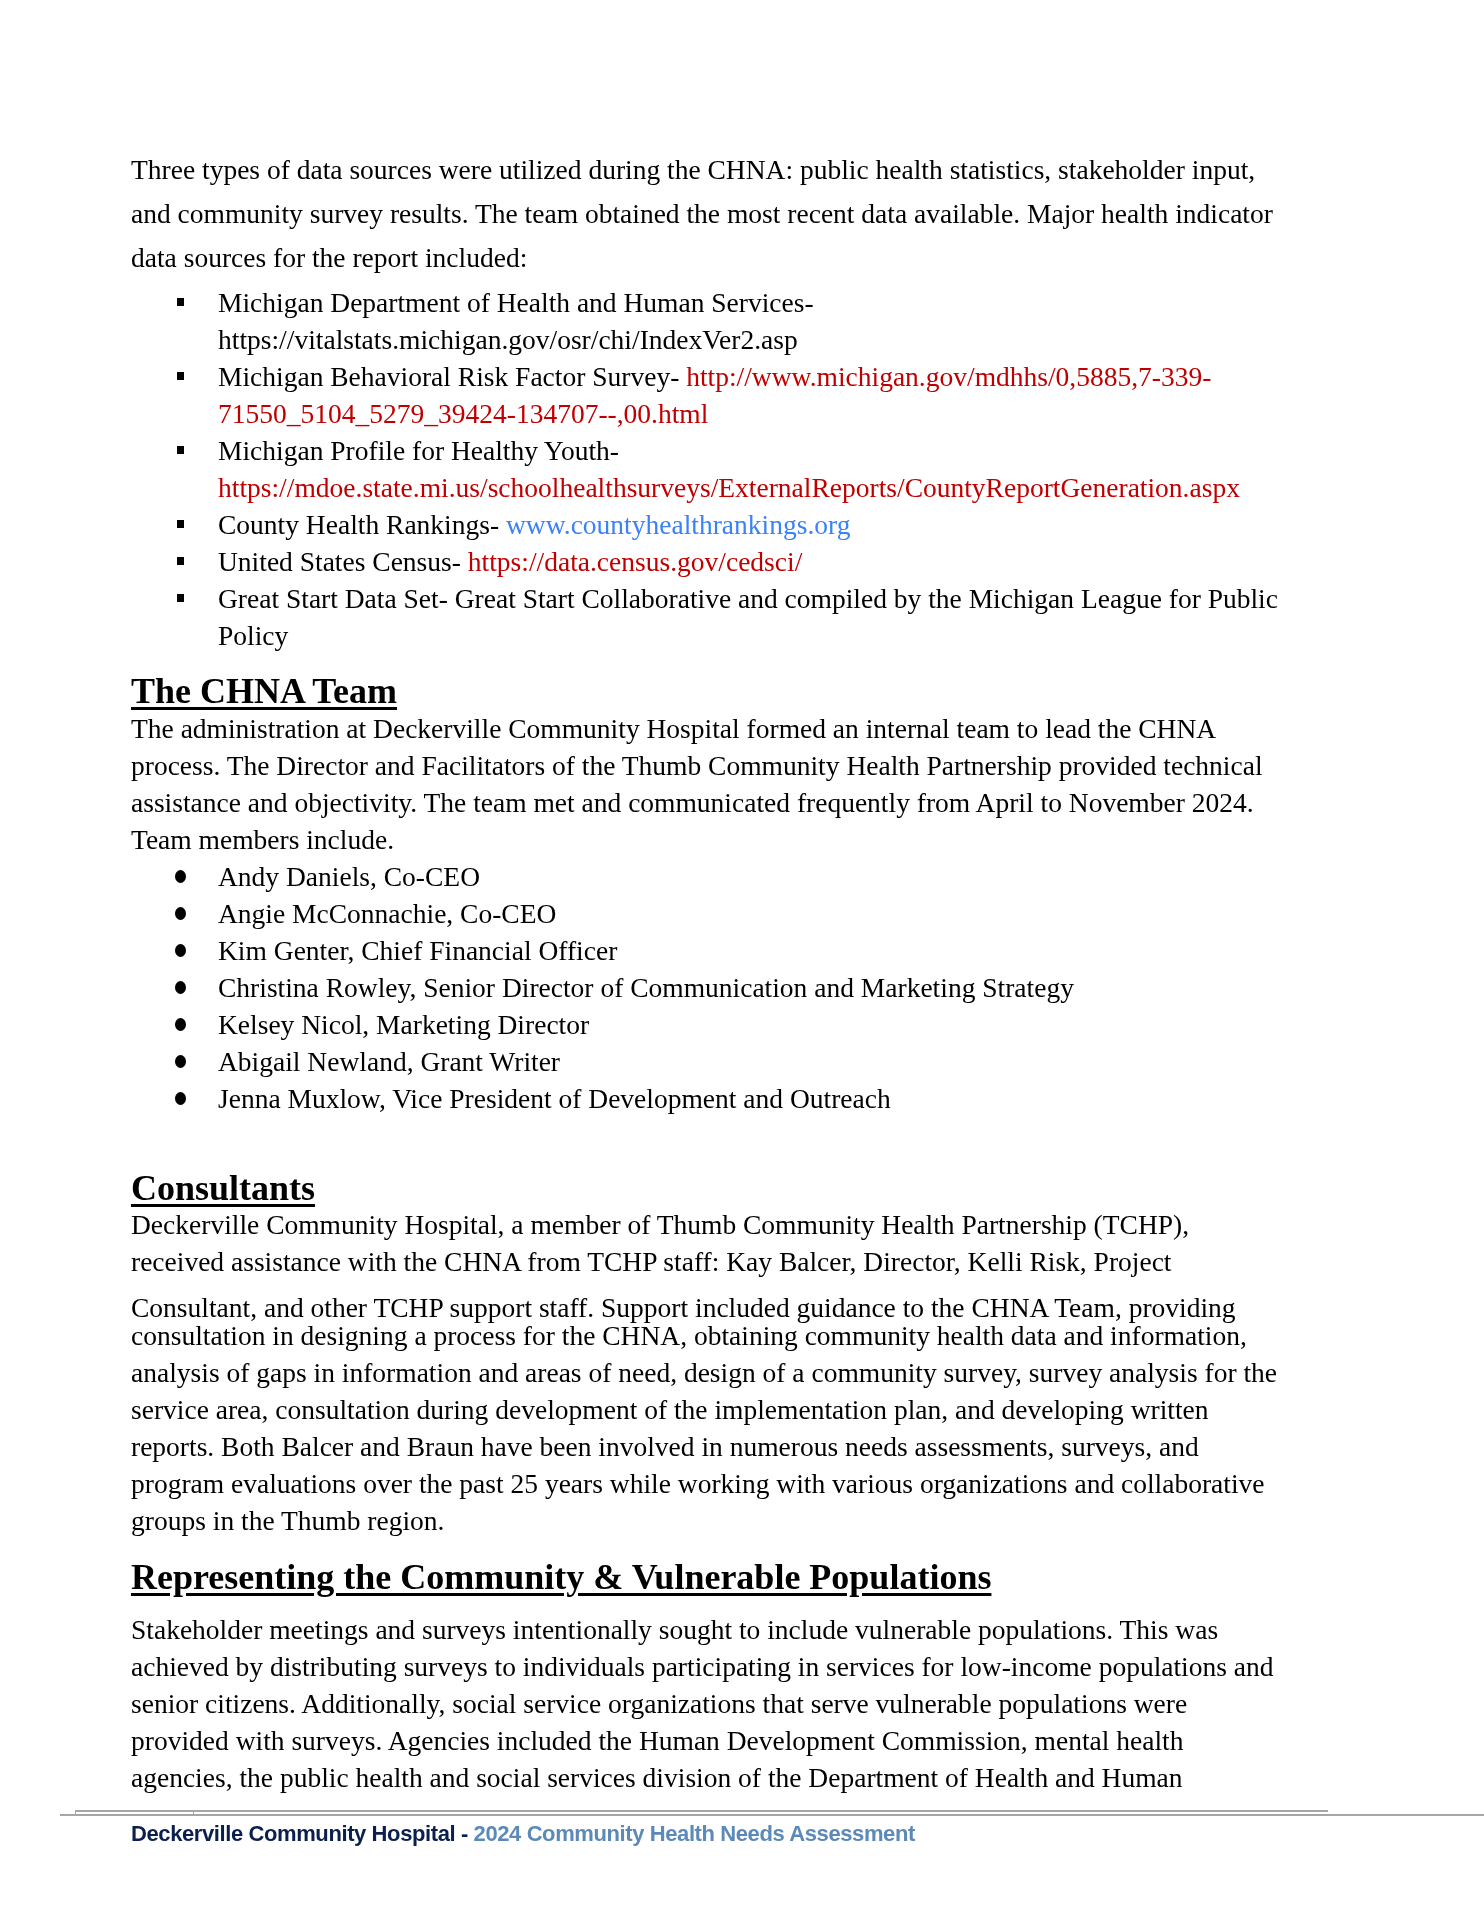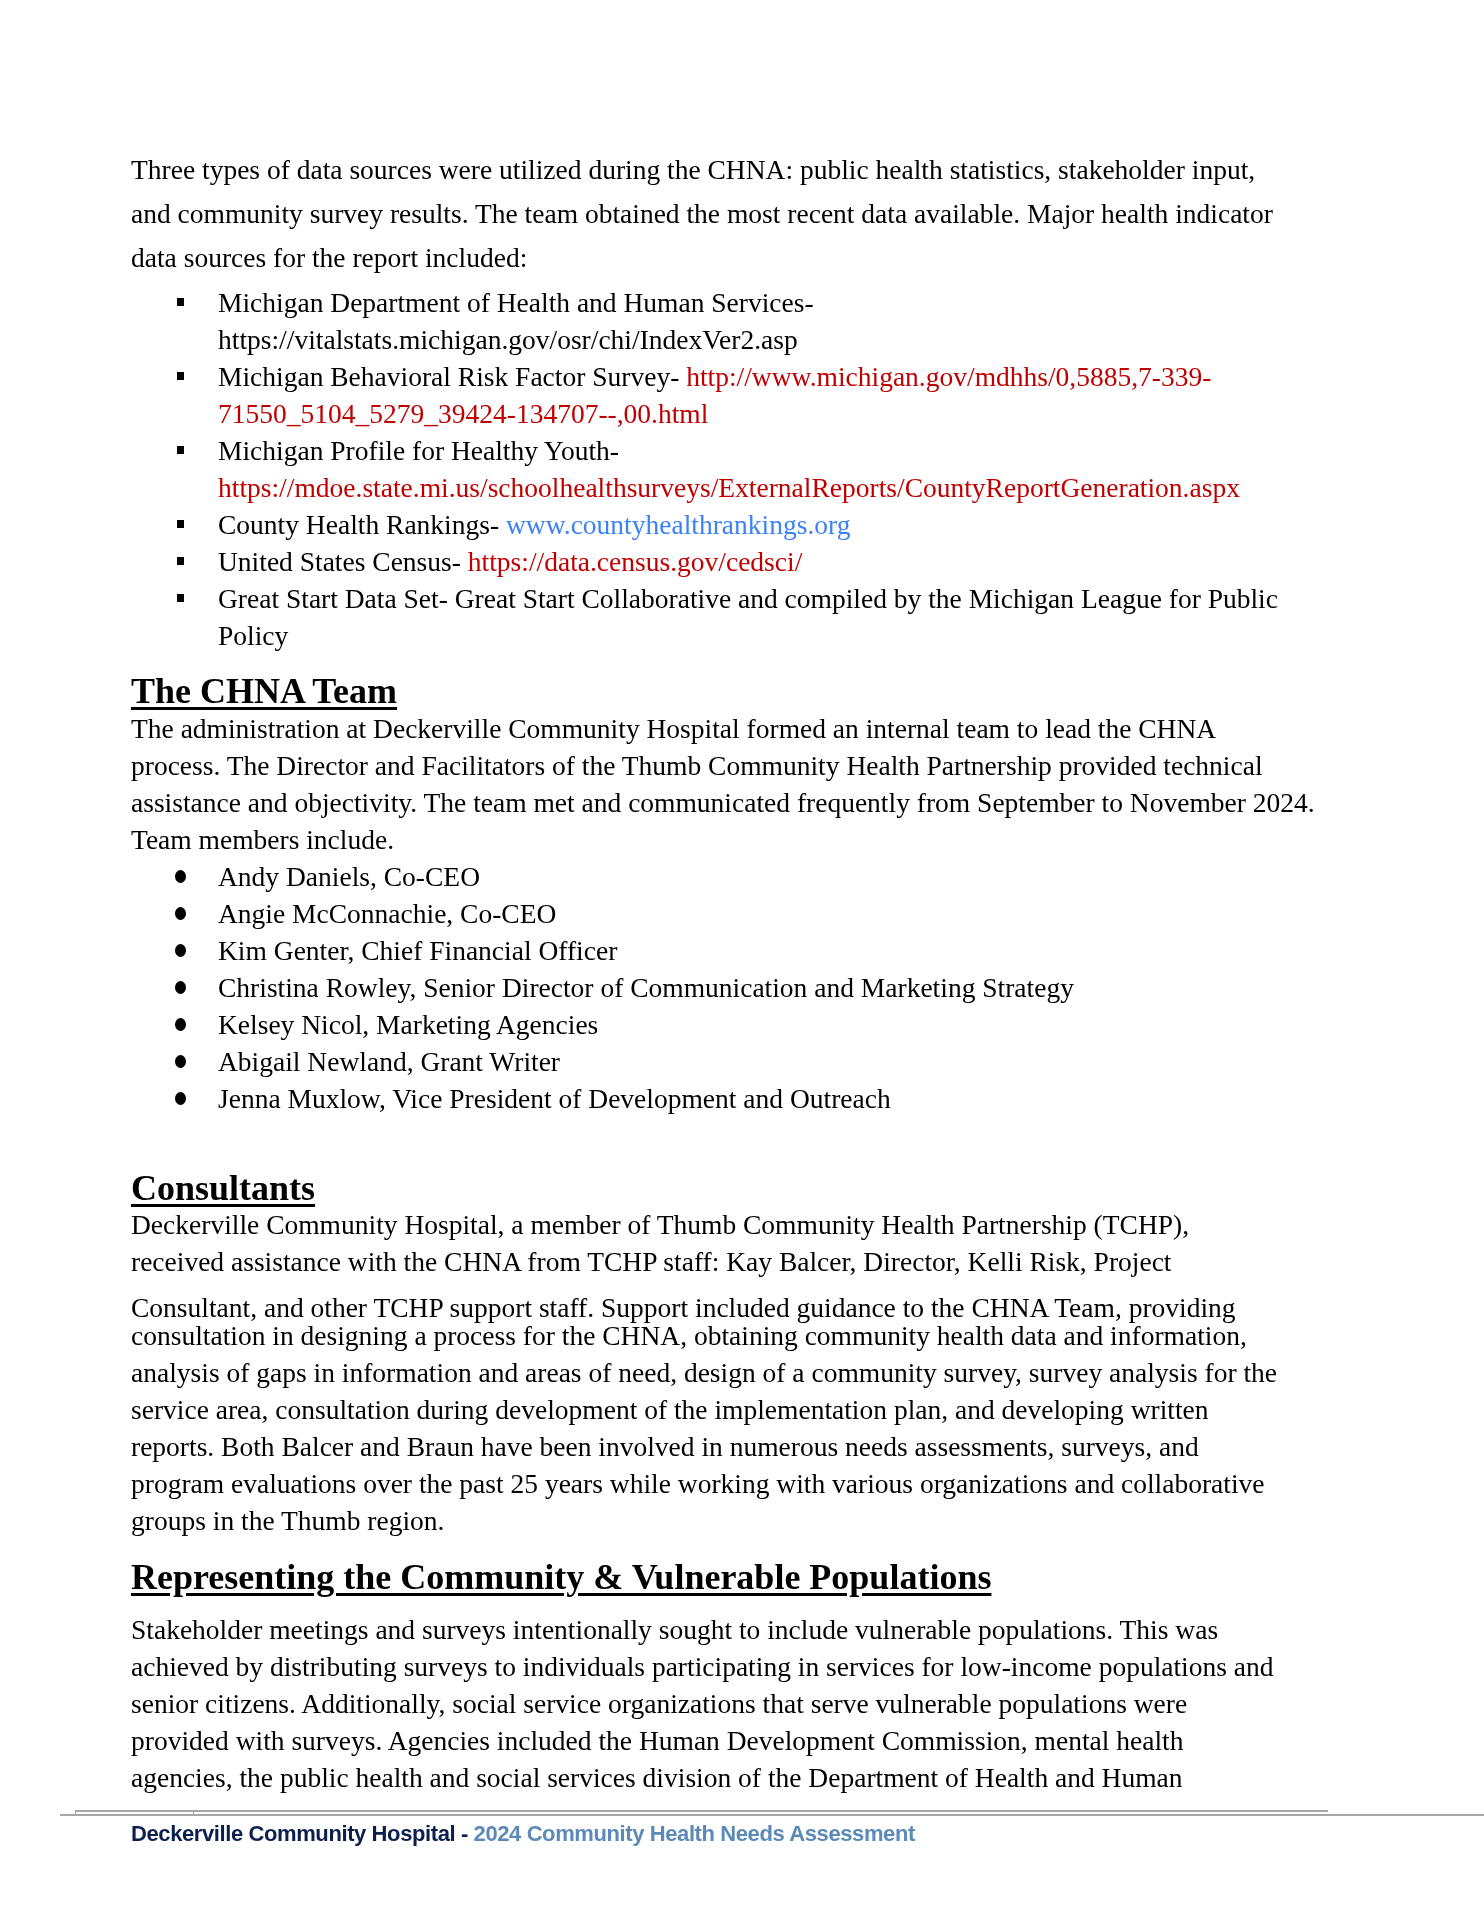--- a/index.html
+++ b/index.html
@@ -138,34 +138,34 @@
 
     <div class="bullet-sq" style="top:594px"></div>
     <div class="line li-text" style="top:585px">Great Start Data Set- Great Start Collaborative and compiled by the Michigan League for Public</div>
     <div class="line li-text" style="top:622px">Policy</div>
   </section>
 
   <section>
     <div class="heading" style="top:673px">The CHNA Team</div>
     <div class="line" style="top:715px">The administration at Deckerville Community Hospital formed an internal team to lead the CHNA</div>
     <div class="line" style="top:752px">process. The Director and Facilitators of the Thumb Community Health Partnership provided technical</div>
-    <div class="line" style="top:789px">assistance and objectivity. The team met and communicated frequently from September to November 2024.</div>
+    <div class="line" style="top:789px">assistance and objectivity. The team met and communicated frequently from April to November 2024.</div>
     <div class="line" style="top:826px">Team members include.</div>
 
     <div>
       <div class="bullet-dot" style="top:870px"></div>
       <div class="line li-text" style="top:863px">Andy Daniels, Co-CEO</div>
       <div class="bullet-dot" style="top:907px"></div>
       <div class="line li-text" style="top:900px">Angie McConnachie, Co-CEO</div>
       <div class="bullet-dot" style="top:944px"></div>
       <div class="line li-text" style="top:937px">Kim Genter, Chief Financial Officer</div>
       <div class="bullet-dot" style="top:981px"></div>
       <div class="line li-text" style="top:974px">Christina Rowley, Senior Director of Communication and Marketing Strategy</div>
       <div class="bullet-dot" style="top:1018px"></div>
-      <div class="line li-text" style="top:1011px">Kelsey Nicol, Marketing Agencies</div>
+      <div class="line li-text" style="top:1011px">Kelsey Nicol, Marketing Director</div>
       <div class="bullet-dot" style="top:1055px"></div>
       <div class="line li-text" style="top:1048px">Abigail Newland, Grant Writer</div>
       <div class="bullet-dot" style="top:1092px"></div>
       <div class="line li-text" style="top:1085px">Jenna Muxlow, Vice President of Development and Outreach</div>
     </div>
   </section>
 
   <section>
     <div class="heading" style="top:1170px">Consultants</div>
     <div class="line" style="top:1211px">Deckerville Community Hospital, a member of Thumb Community Health Partnership (TCHP),</div>

